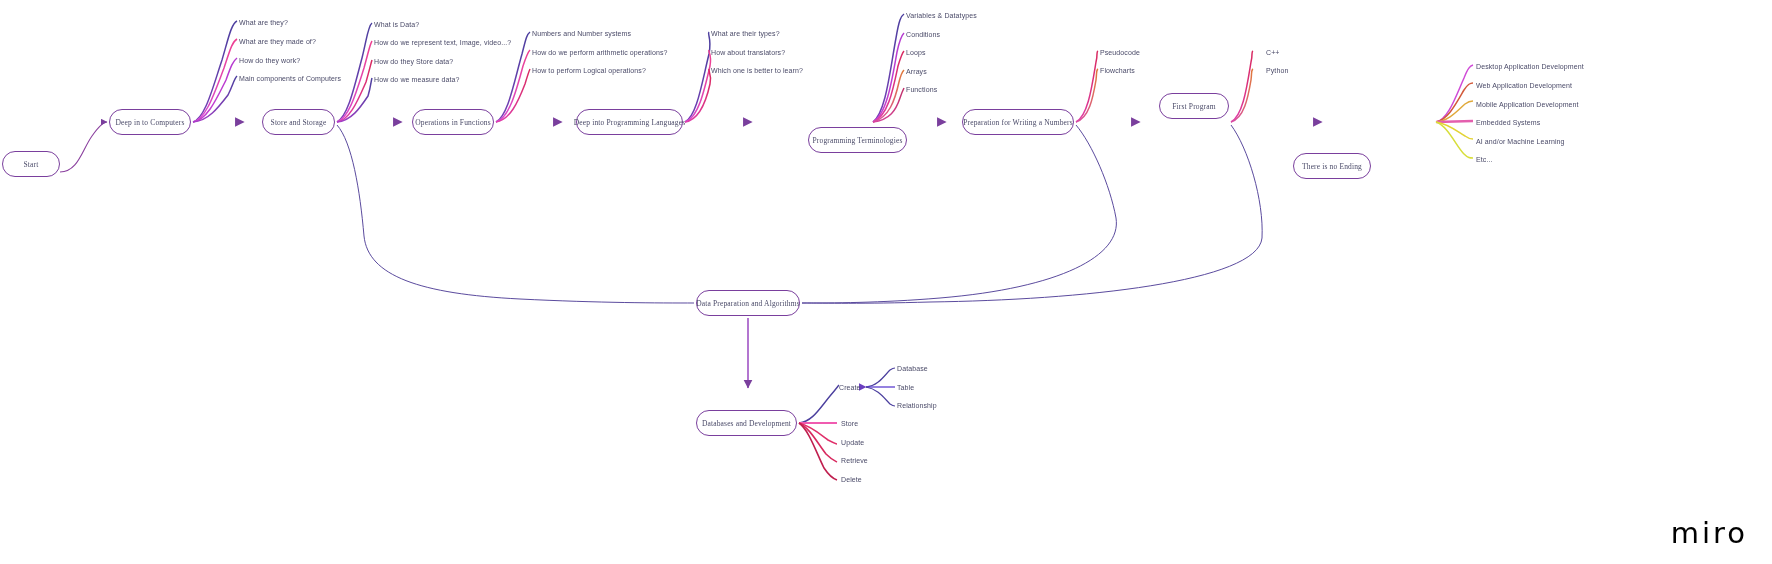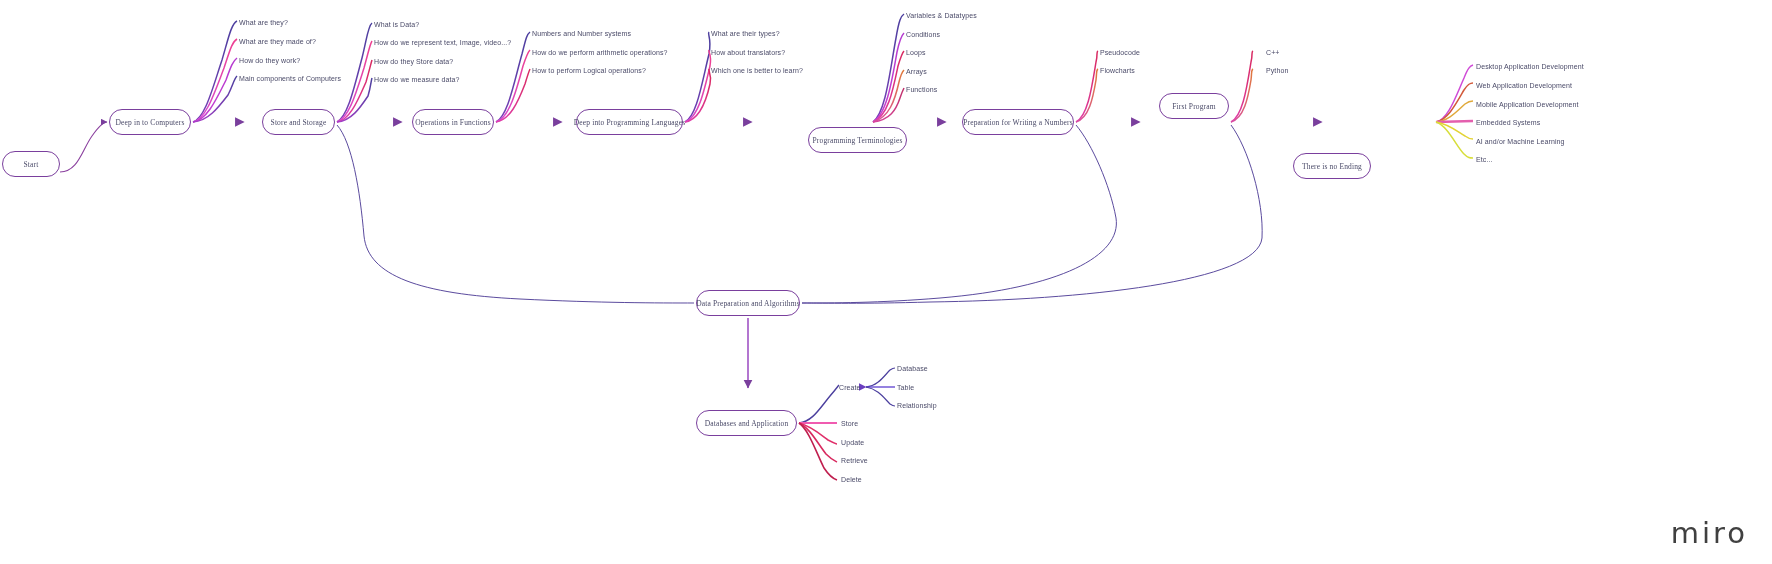--- a/index.html
+++ b/index.html
@@ -49,21 +49,21 @@
     letter-spacing: 0.1px;
     white-space: nowrap;
     line-height: 9px;
   }
   #watermark {
     position: absolute;
     right: 24px;
     bottom: 14px;
     font-size: 29px;
     letter-spacing: 3px;
-    color: #404040;
+    color: #000000;
     font-family: "DejaVu Sans", sans-serif;
     user-select: none;
   }
 </style>
 </head>
 <body>
 
 <div id="board">
 
   <svg id="edges" viewBox="0 0 1772 564">
@@ -209,21 +209,21 @@
 
   <div class="node" style="left:1293px;top:109px;width:78px;margin-top:44px;">
     <span>There is no Ending</span>
   </div>
 
   <div class="node" style="left:696px;top:290px;width:104px;">
     <span>Data Preparation and Algorithms</span>
   </div>
 
   <div class="node" style="left:696px;top:410px;width:101px;">
-    <span>Databases and Application</span>
+    <span>Databases and Development</span>
   </div>
 
   <div class="leaf" style="left:239px;top:18px;">
     <span>What are they?</span>
   </div>
   <div class="leaf" style="left:239px;top:37px;">
     <span>What are they made of?</span>
   </div>
   <div class="leaf" style="left:239px;top:56px;">
     <span>How do they work?</span>

